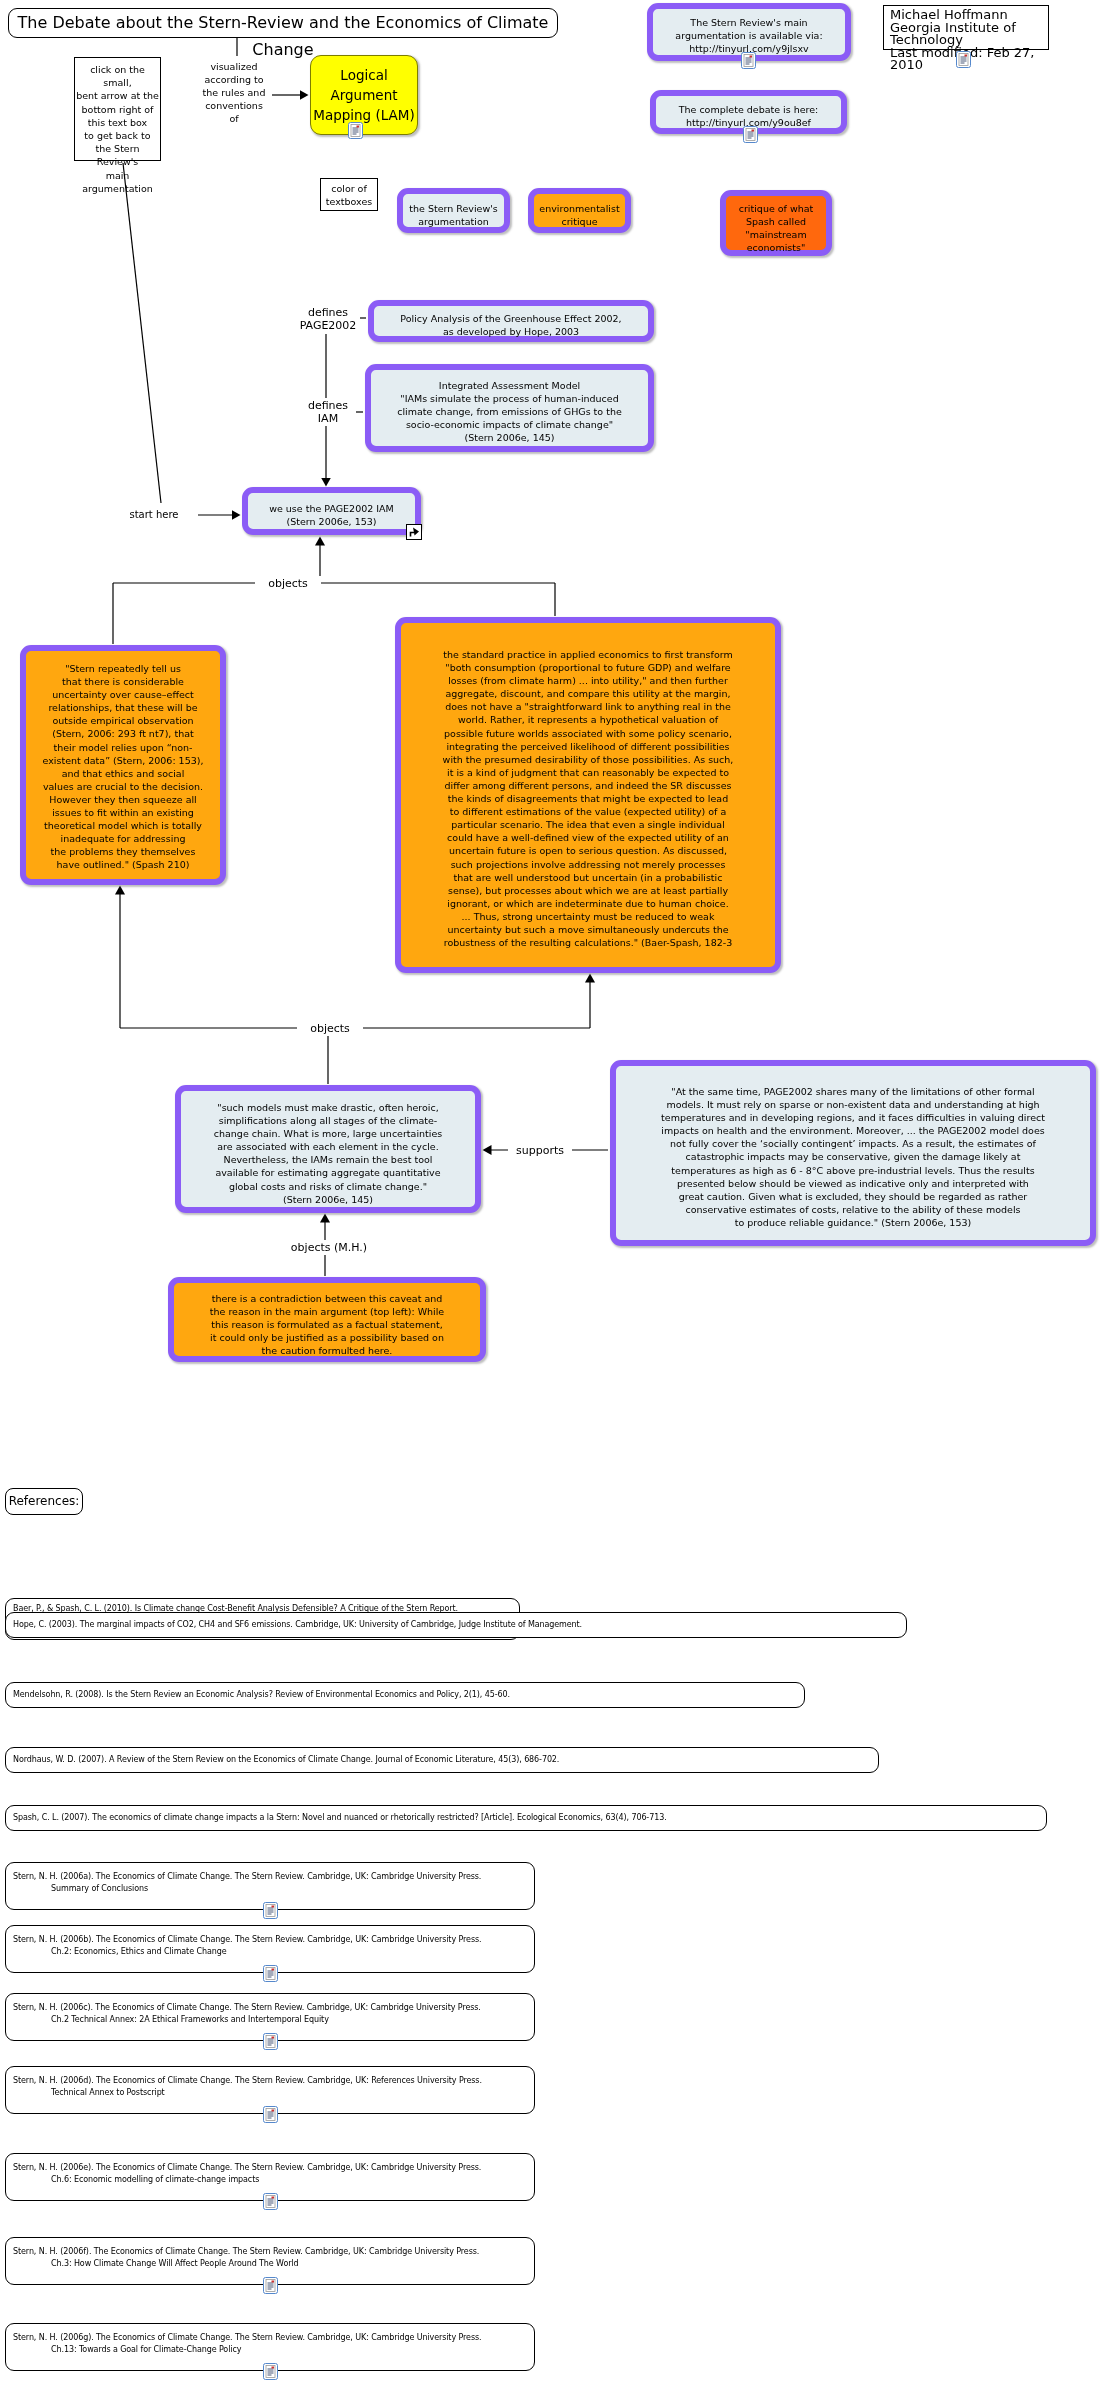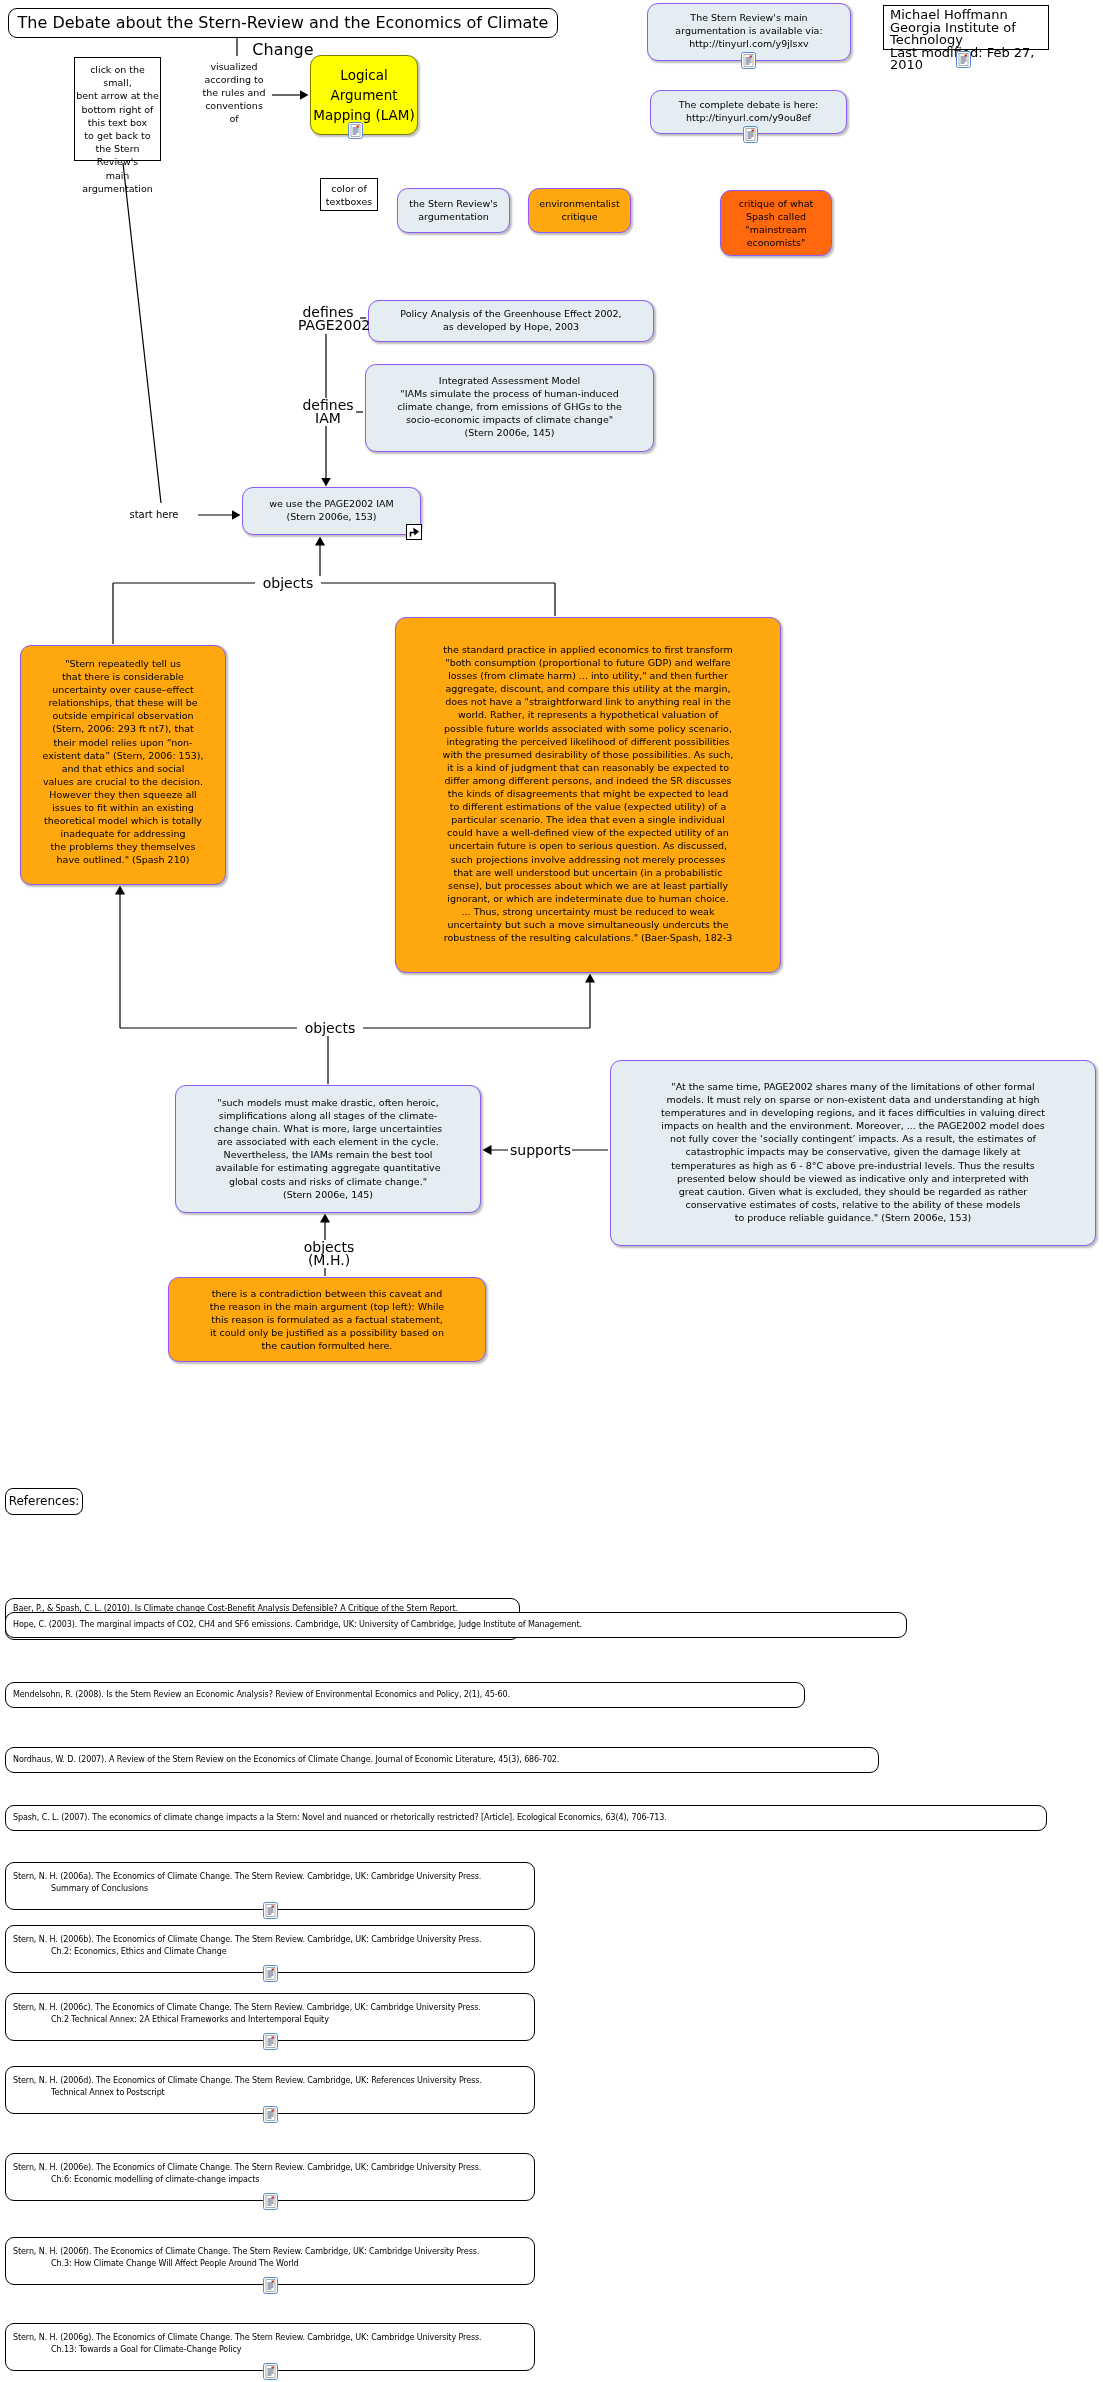--- a/index.html
+++ b/index.html
@@ -1,29 +1,29 @@
 <!DOCTYPE html>
 <html><head>
 <meta charset="utf-8">
 <style>
   html,body{margin:0;padding:0;}
   body{width:1103px;height:2382px;position:relative;background:#fff;
        font-family:"DejaVu Sans",sans-serif;color:#000;overflow:hidden;}
   .connectors{position:absolute;left:0;top:0;z-index:0;}
   .node{position:absolute;box-sizing:border-box;text-align:center;z-index:1;color:#000;}
-  .rounded{border:1px solid #8b5cf6;border-radius:11px;background:#e4edf1;
+  .rounded{border:6px solid #8b5cf6;border-radius:11px;background:#e4edf1;
            box-shadow:1.5px 1.5px 2px rgba(110,110,110,.45);}
   .orange{background:#ffa70f;}
   .redorange{background:#ff680d;}
   .yellow{background:#ffff00;border-color:#7d7d00;}
   .square{border:1.5px solid #000;background:#fff;box-shadow:none;}
   .pre{white-space:pre-line;}
   .nodetext{font-size:9.5px;line-height:13.1px;}
   .maplabel{position:absolute;z-index:2;background:#fff;text-align:center;
-            font-size:14px;line-height:13px;padding:1px 2px;}
+            font-size:11px;line-height:13px;padding:1px 2px;}
   .icon{position:absolute;z-index:3;display:block;line-height:0;}
 
   #title-box{left:8px;top:8px;width:550px;height:30px;border:1.5px solid #000;
              border-radius:9px;background:#fff;font-size:16px;line-height:27px;box-shadow:none;}
   #instruction-box{left:74px;top:57px;width:87px;height:104px;font-size:9.5px;
                    line-height:13.2px;padding-top:5px;}
   #visualized-label{left:196px;top:60px;width:76px;background:transparent;}
   #lam-box{left:310px;top:55px;width:108px;height:80px;font-size:13.5px;
            line-height:20px;padding-top:9px;border-width:1.5px;}
   #lam-icon{left:348px;top:122px;}

